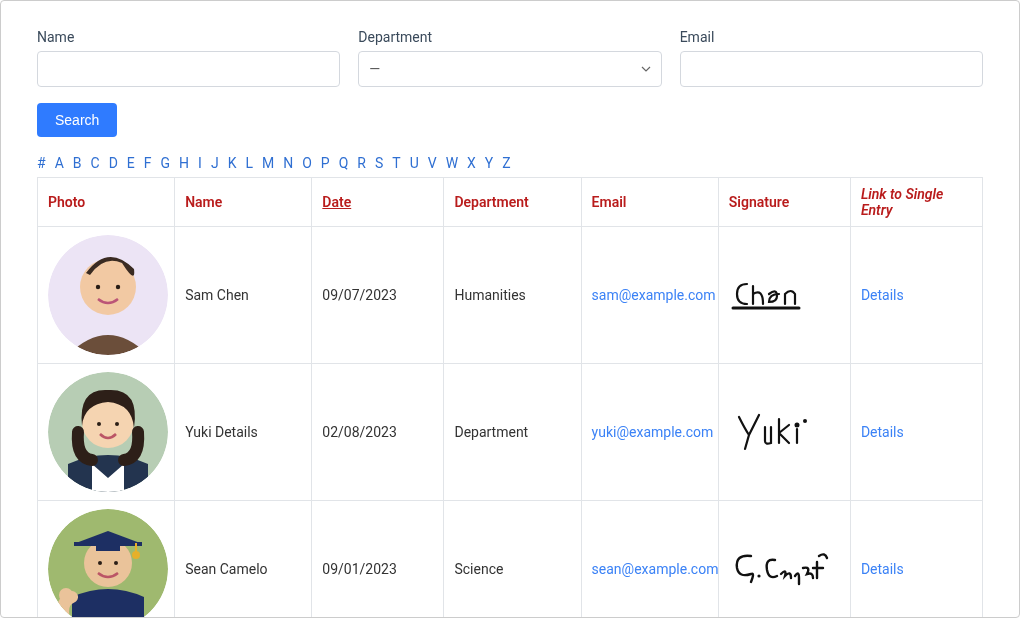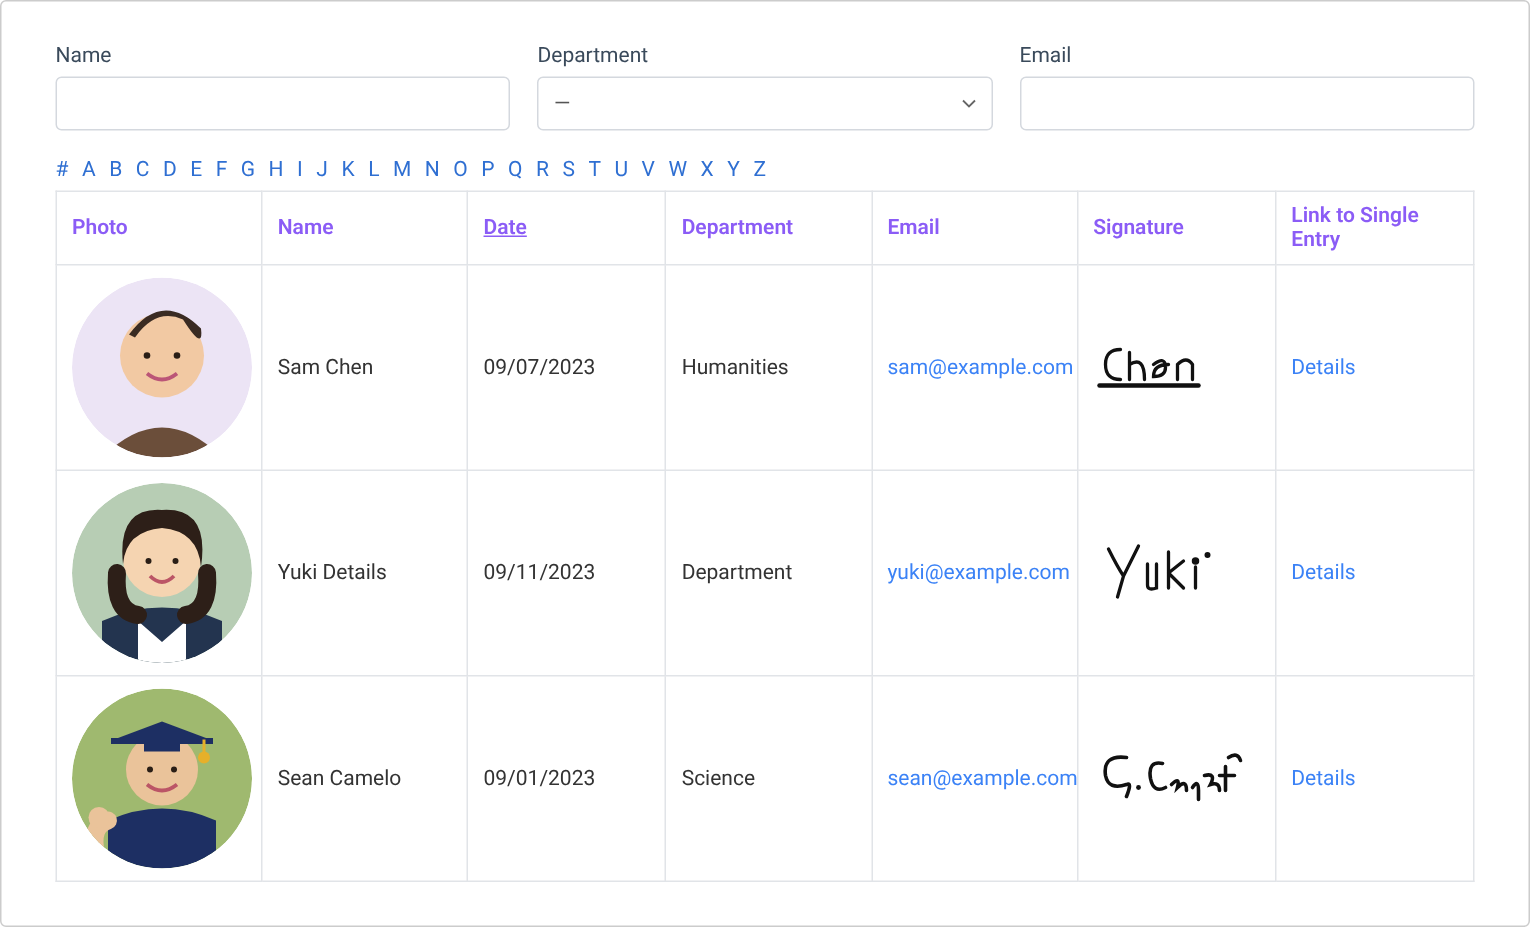--- a/index.html
+++ b/index.html
@@ -86,30 +86,30 @@
   }
   table.data th, table.data td {
     border: 1px solid #e1e4e8;
     padding: 8px 10px;
     text-align: left;
     vertical-align: middle;
     font-size: 14px;
   }
   table.data th {
     background: #fff;
-    color: #8b5cf6;
+    color: #b91c1c;
     font-weight: 600;
   }
   .col-photo { width: 135px; }
   .col-name { width: 135px; }
   .col-date { width: 130px; text-decoration: underline; }
   .col-dept { width: 135px; }
   .col-email { width: 135px; }
   .col-sig { width: 130px; }
-  .col-link { width: 130px; }
+  .col-link { width: 130px; font-style: italic; }
 
   .avatar {
     width: 120px;
     height: 120px;
     border-radius: 50%;
     overflow: hidden;
     display: block;
   }
   .avatar svg { width: 100%; height: 100%; display: block; }
 
@@ -136,20 +136,21 @@
             <path d="M1 3 L5 7 L9 3" stroke="#666" stroke-width="1.2" fill="none"></path>
           </svg>
       </div>
     </div>
     <div class="field">
       <label>Email</label>
       <input type="text" style="">
     </div>
   </div>
 
+  <button class="btn-search">Search</button>
 
   
   <div class="alpha-row">
       <a class="alpha-link">#</a>
       <a class="alpha-link">A</a>
       <a class="alpha-link">B</a>
       <a class="alpha-link">C</a>
       <a class="alpha-link">D</a>
       <a class="alpha-link">E</a>
       <a class="alpha-link">F</a>
@@ -243,21 +244,21 @@
                   <path d="M30 60 Q28 86 44 88" stroke="#2d1f18" stroke-width="12" fill="none" stroke-linecap="round"></path>
                   <path d="M90 60 Q92 86 76 88" stroke="#2d1f18" stroke-width="12" fill="none" stroke-linecap="round"></path>
                   <circle cx="51" cy="52" r="2" fill="#2a1e16"></circle>
                   <circle cx="69" cy="52" r="2" fill="#2a1e16"></circle>
                   <path d="M52 62 Q60 70 68 62" stroke="#b56" stroke-width="2.5" fill="none"></path>
                 </g>
               </svg>
             </span>
           </td>
           <td>Yuki Details</td>
-          <td>09/11/2023</td>
+          <td>02/08/2023</td>
           <td>Department</td>
           <td><a class="link">yuki@example.com</a></td>
           <td><svg class="sig" viewBox="0 0 110 40">
               <g stroke="#111" stroke-width="2.2" fill="none" stroke-linecap="round">
                 <path d="M10 6 Q16 18 20 24 M30 4 L20 24 L16 38"></path>
                 <path d="M36 16 L36 30 Q36 34 42 32 L42 16"></path>
                 <path d="M50 8 L50 32 M50 22 L60 14 M50 22 L60 32"></path>
                 <circle cx="68" cy="14" r="1.4" fill="#111"></circle>
                 <line x1="68" y1="18" x2="68" y2="32"></line>
                 <circle cx="76" cy="10" r="2" fill="#111" stroke="none"></circle>

